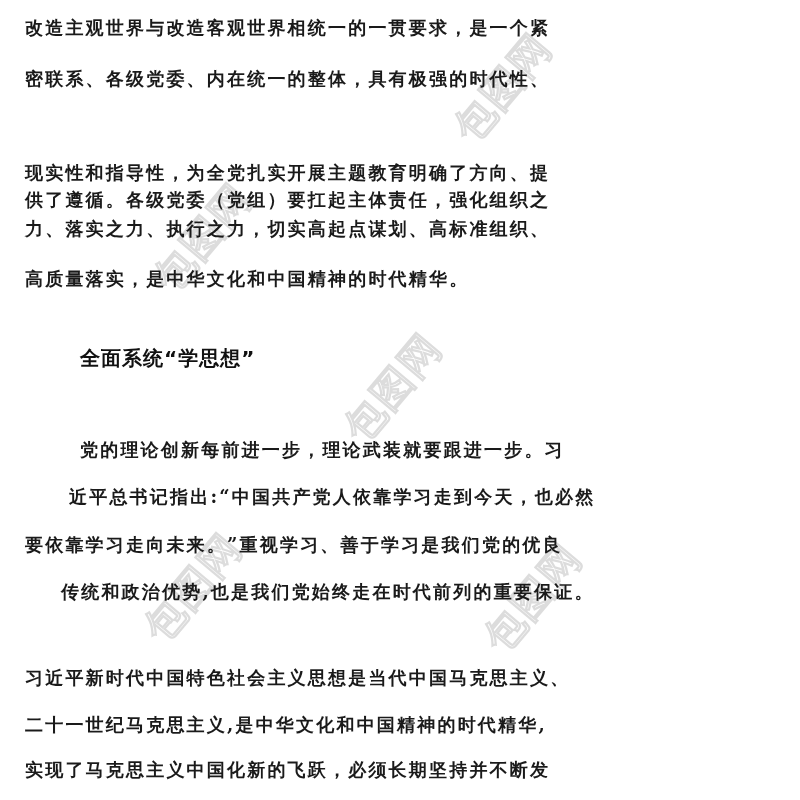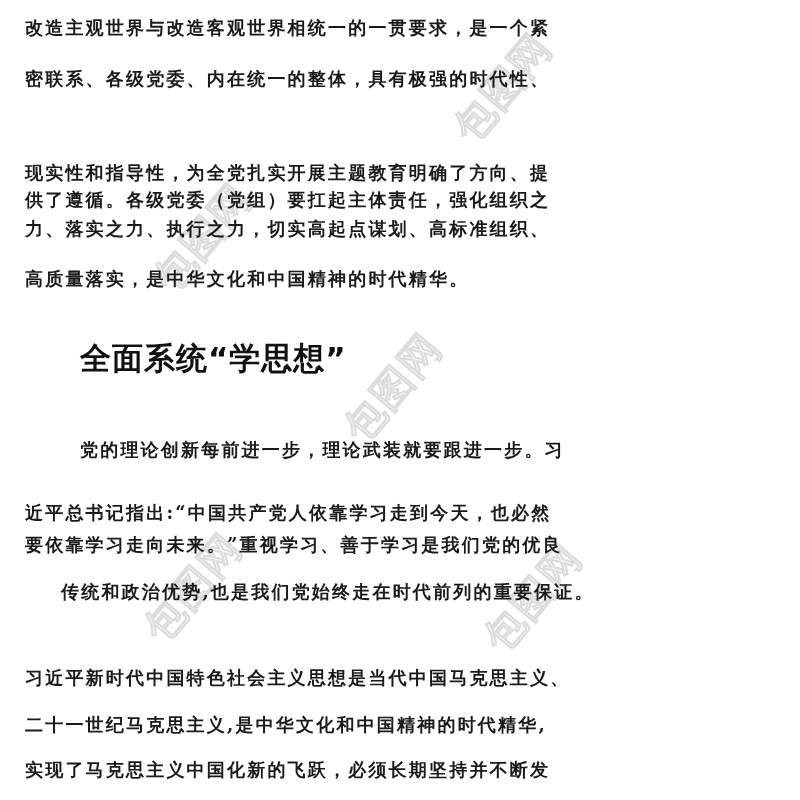--- a/index.html
+++ b/index.html
@@ -32,21 +32,21 @@
       font-weight: bold;
     }
     .line.indent {
       left: 80px;
     }
     .heading {
       position: absolute;
       left: 80px;
       white-space: nowrap;
       font-family: "DejaVu Sans", "Liberation Sans", sans-serif;
-      font-size: 31px;
+      font-size: 20px;
       line-height: 32px;
       font-weight: bold;
       letter-spacing: 1px;
       color: #111111;
     }
     .watermark {
       position: absolute;
       font-family: "DejaVu Sans", "Liberation Sans", sans-serif;
       font-size: 40px;
       font-weight: bold;
@@ -77,21 +77,21 @@
     <div class="line" style="top:113px;margin-top:44px;">现实性和指导性，为全党扎实开展主题教育明确了方向、提</div>
     <div class="line" style="top:148px;margin-top:36px;">供了遵循。各级党委（党组）要扛起主体责任，强化组织之</div>
     <div class="line" style="top:213px;text-align:right;">力、落实之力、执行之力，切实高起点谋划、高标准组织、</div>
     <div class="line" style="top:263px;">高质量落实，是中华文化和中国精神的时代精华。</div>
   </div>
 
   <div class="heading" style="top:342px;">全面系统“学思想”</div>
 
   <div>
     <div class="line indent" style="top:434px;">党的理论创新每前进一步，理论武装就要跟进一步。习</div>
-    <div class="line" style="top:497px;">近平总书记指出:“中国共产党人依靠学习走到今天，也必然</div>
+    <div class="line" style="top:481px;margin-left:44px;">近平总书记指出:“中国共产党人依靠学习走到今天，也必然</div>
     <div class="line" style="top:529px;">要依靠学习走向未来。”重视学习、善于学习是我们党的优良</div>
     <div class="line" style="top:576px;margin-left:36px;">传统和政治优势,也是我们党始终走在时代前列的重要保证。</div>
     <div class="line" style="top:624px;margin-top:38px;">习近平新时代中国特色社会主义思想是当代中国马克思主义、</div>
   </div>
 
   <div>
     <div class="line" style="top:709px;">二十一世纪马克思主义,是中华文化和中国精神的时代精华,</div>
     <div class="line" style="top:754px;">实现了马克思主义中国化新的飞跃，必须长期坚持并不断发</div>
   </div>
 

